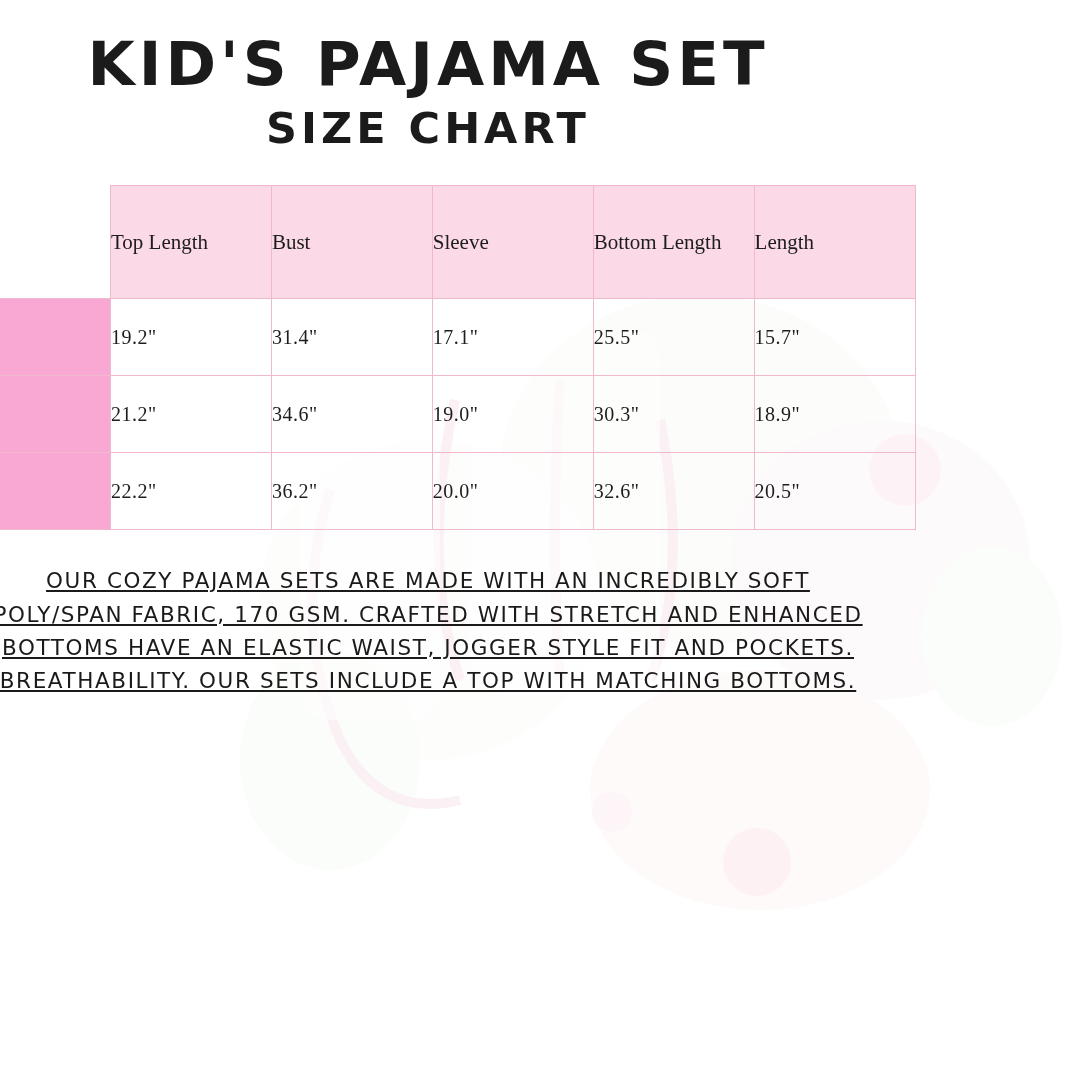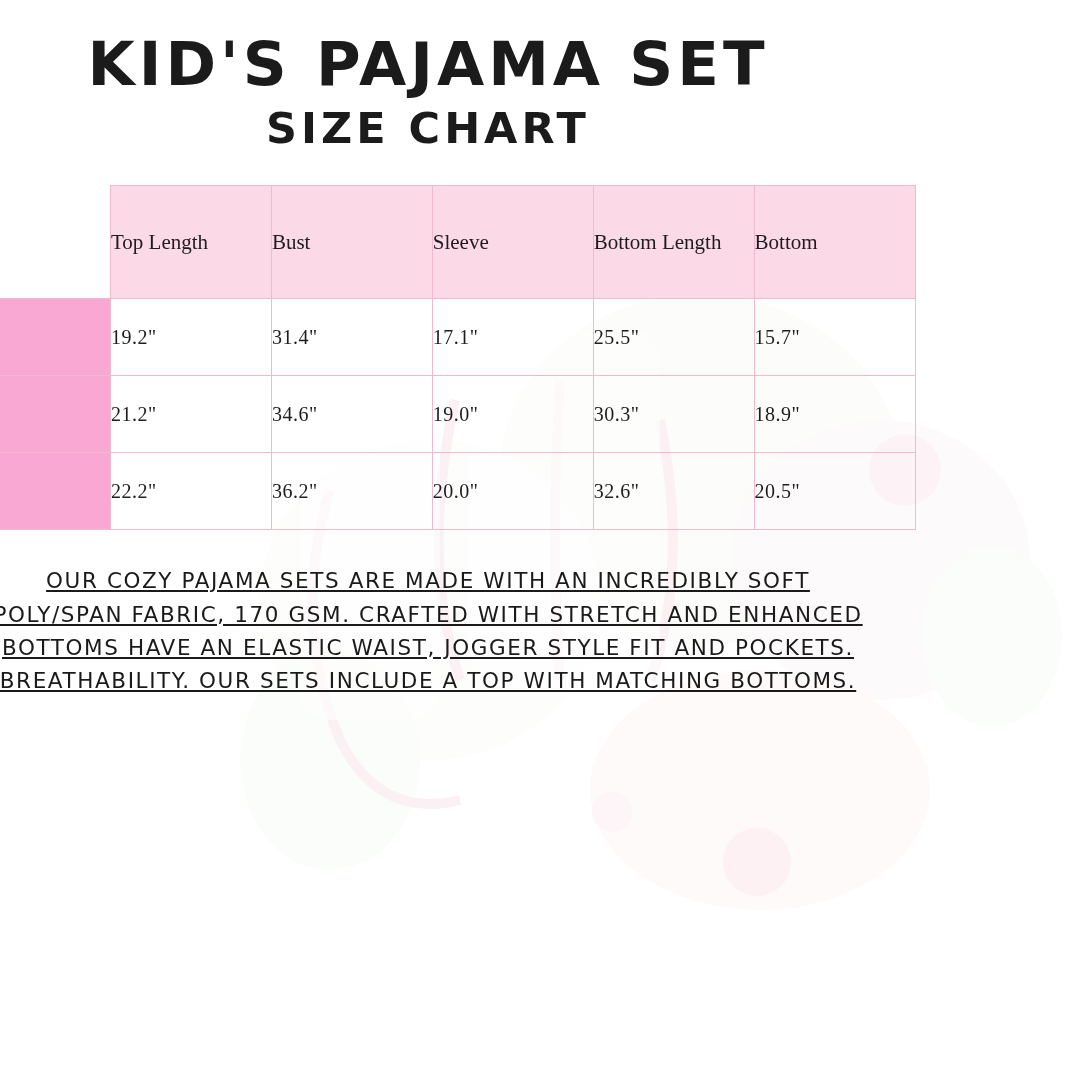--- a/index.html
+++ b/index.html
@@ -164,21 +164,21 @@
 
   <div class="table-wrap">
     <table class="size-chart">
       <thead>
         <tr>
           <th class="corner"></th>
           <th>Top Length</th>
           <th>Bust</th>
           <th>Sleeve</th>
           <th>Bottom Length</th>
-          <th>Bottom</th>
+          <th>Length</th>
         </tr>
       </thead>
       <tbody>
         <tr>
           <th class="size-cell">3-4</th>
           <td>19.2"</td>
           <td>31.4"</td>
           <td>17.1"</td>
           <td>25.5"</td>
           <td>15.7"</td>

